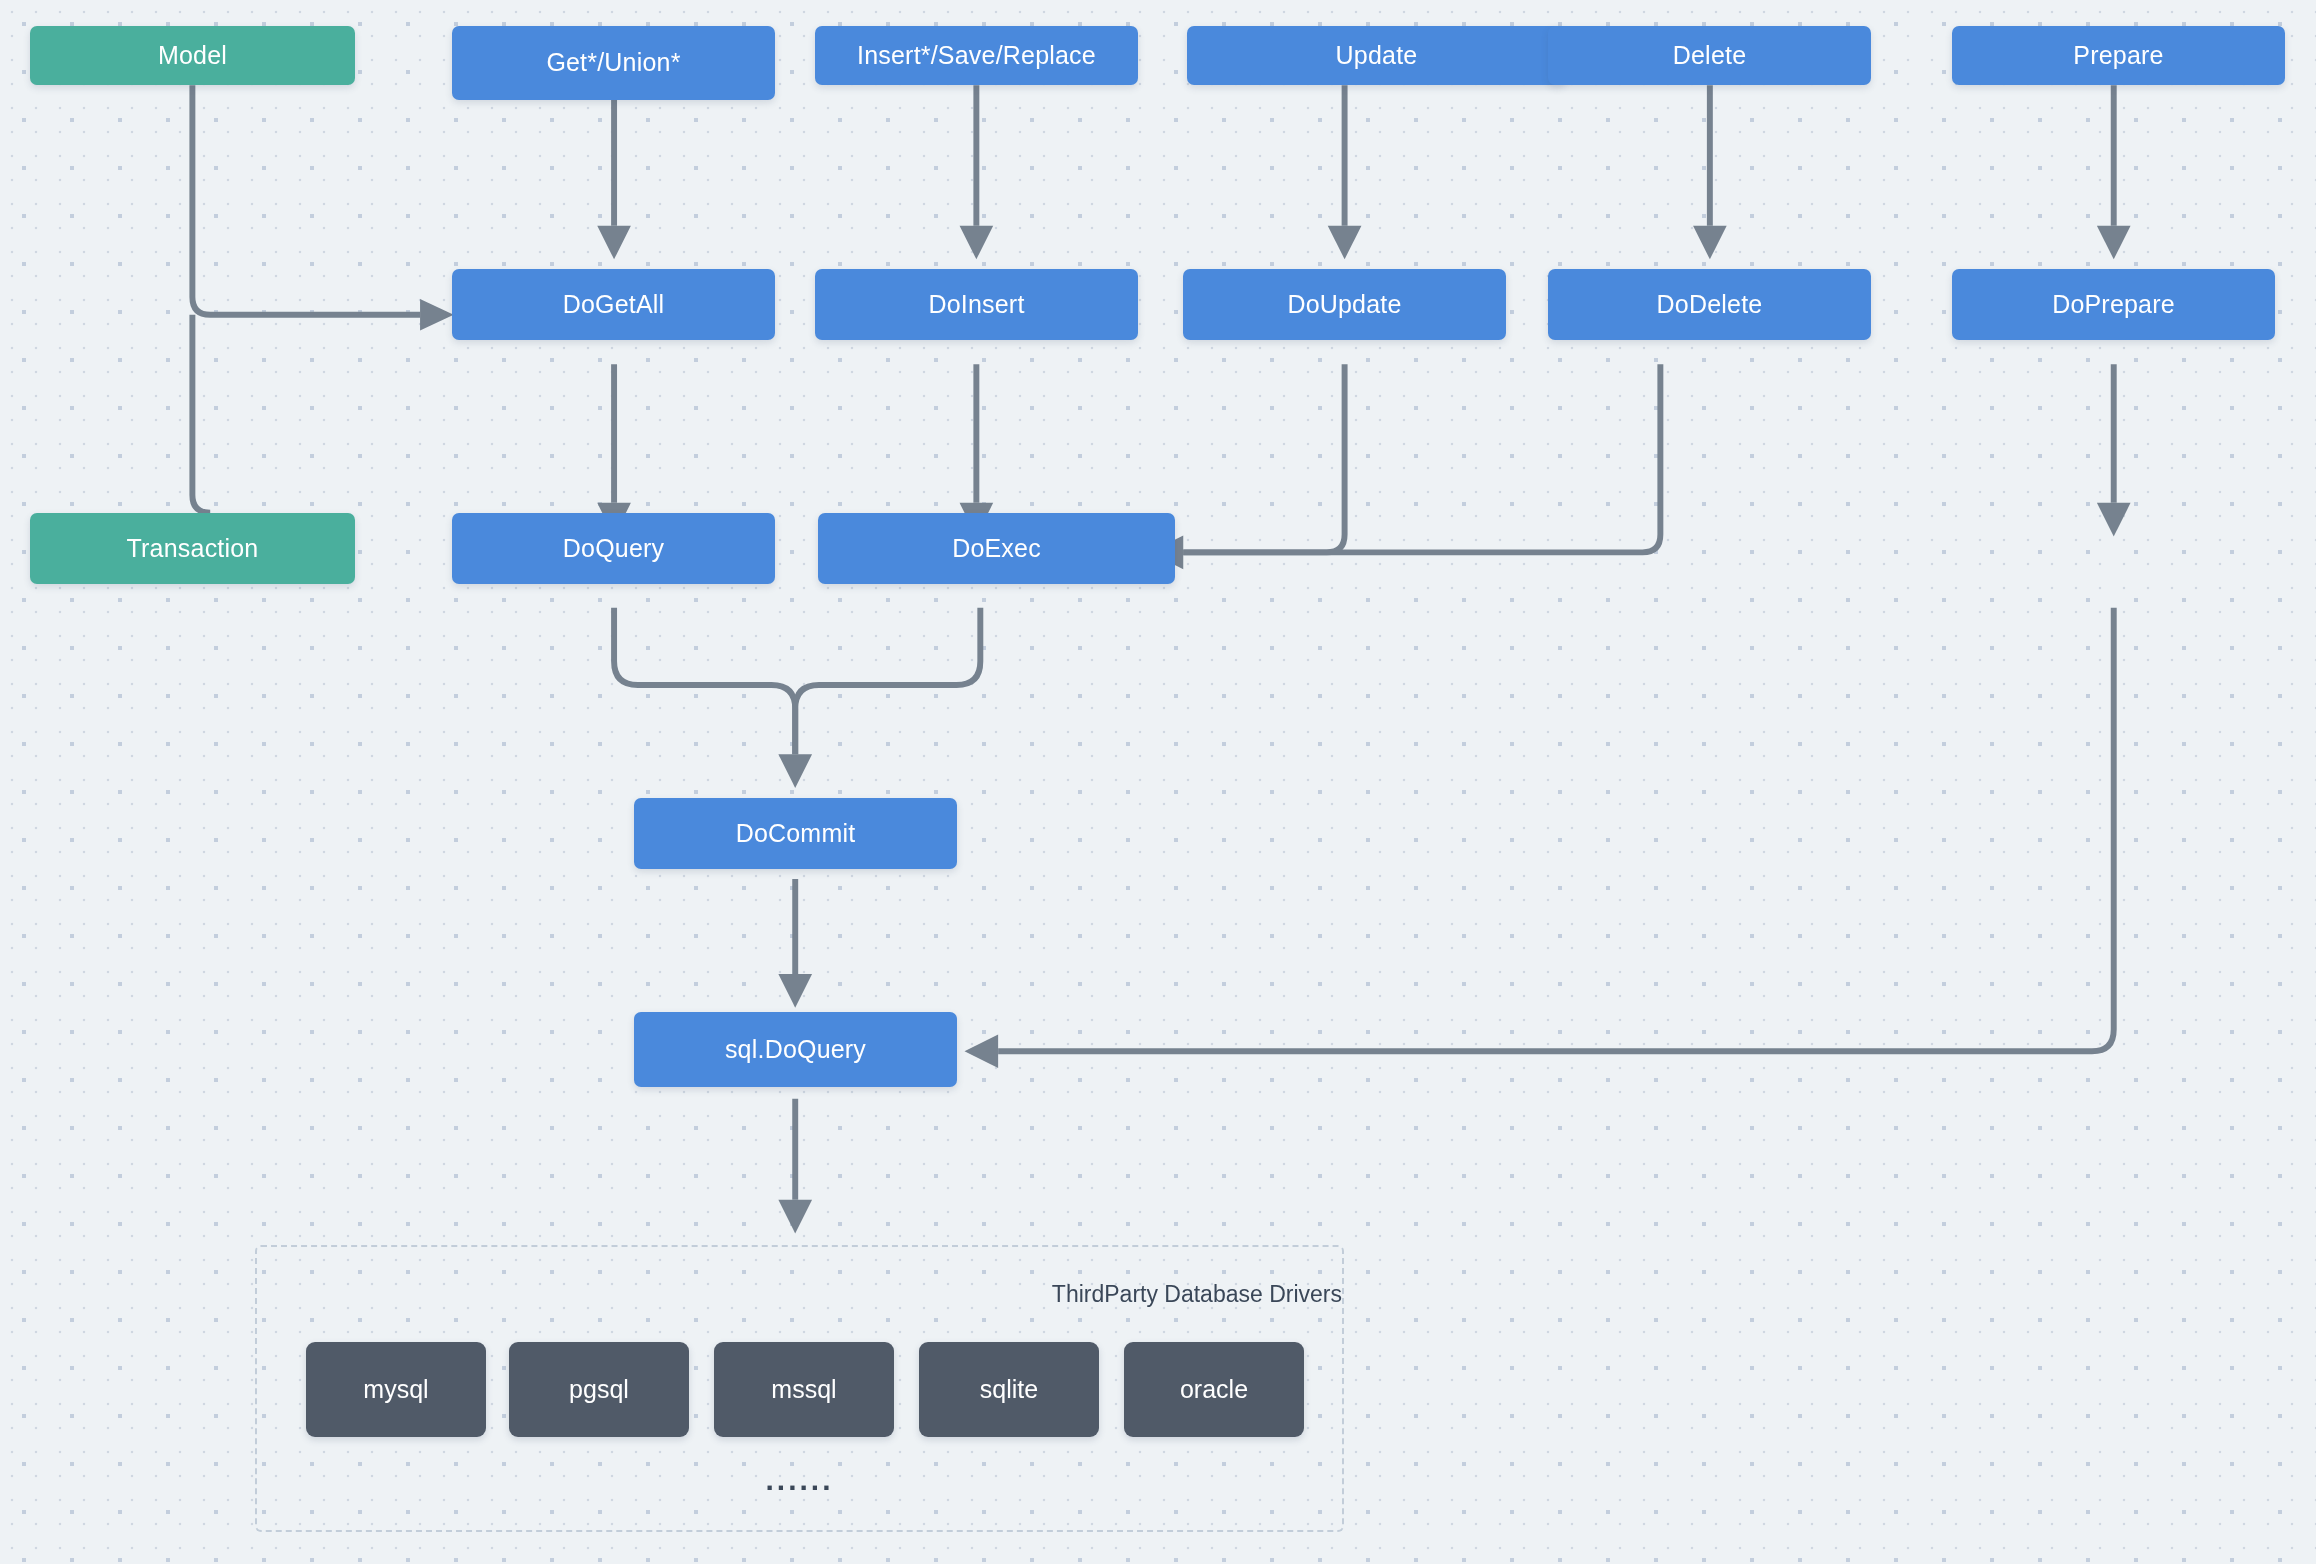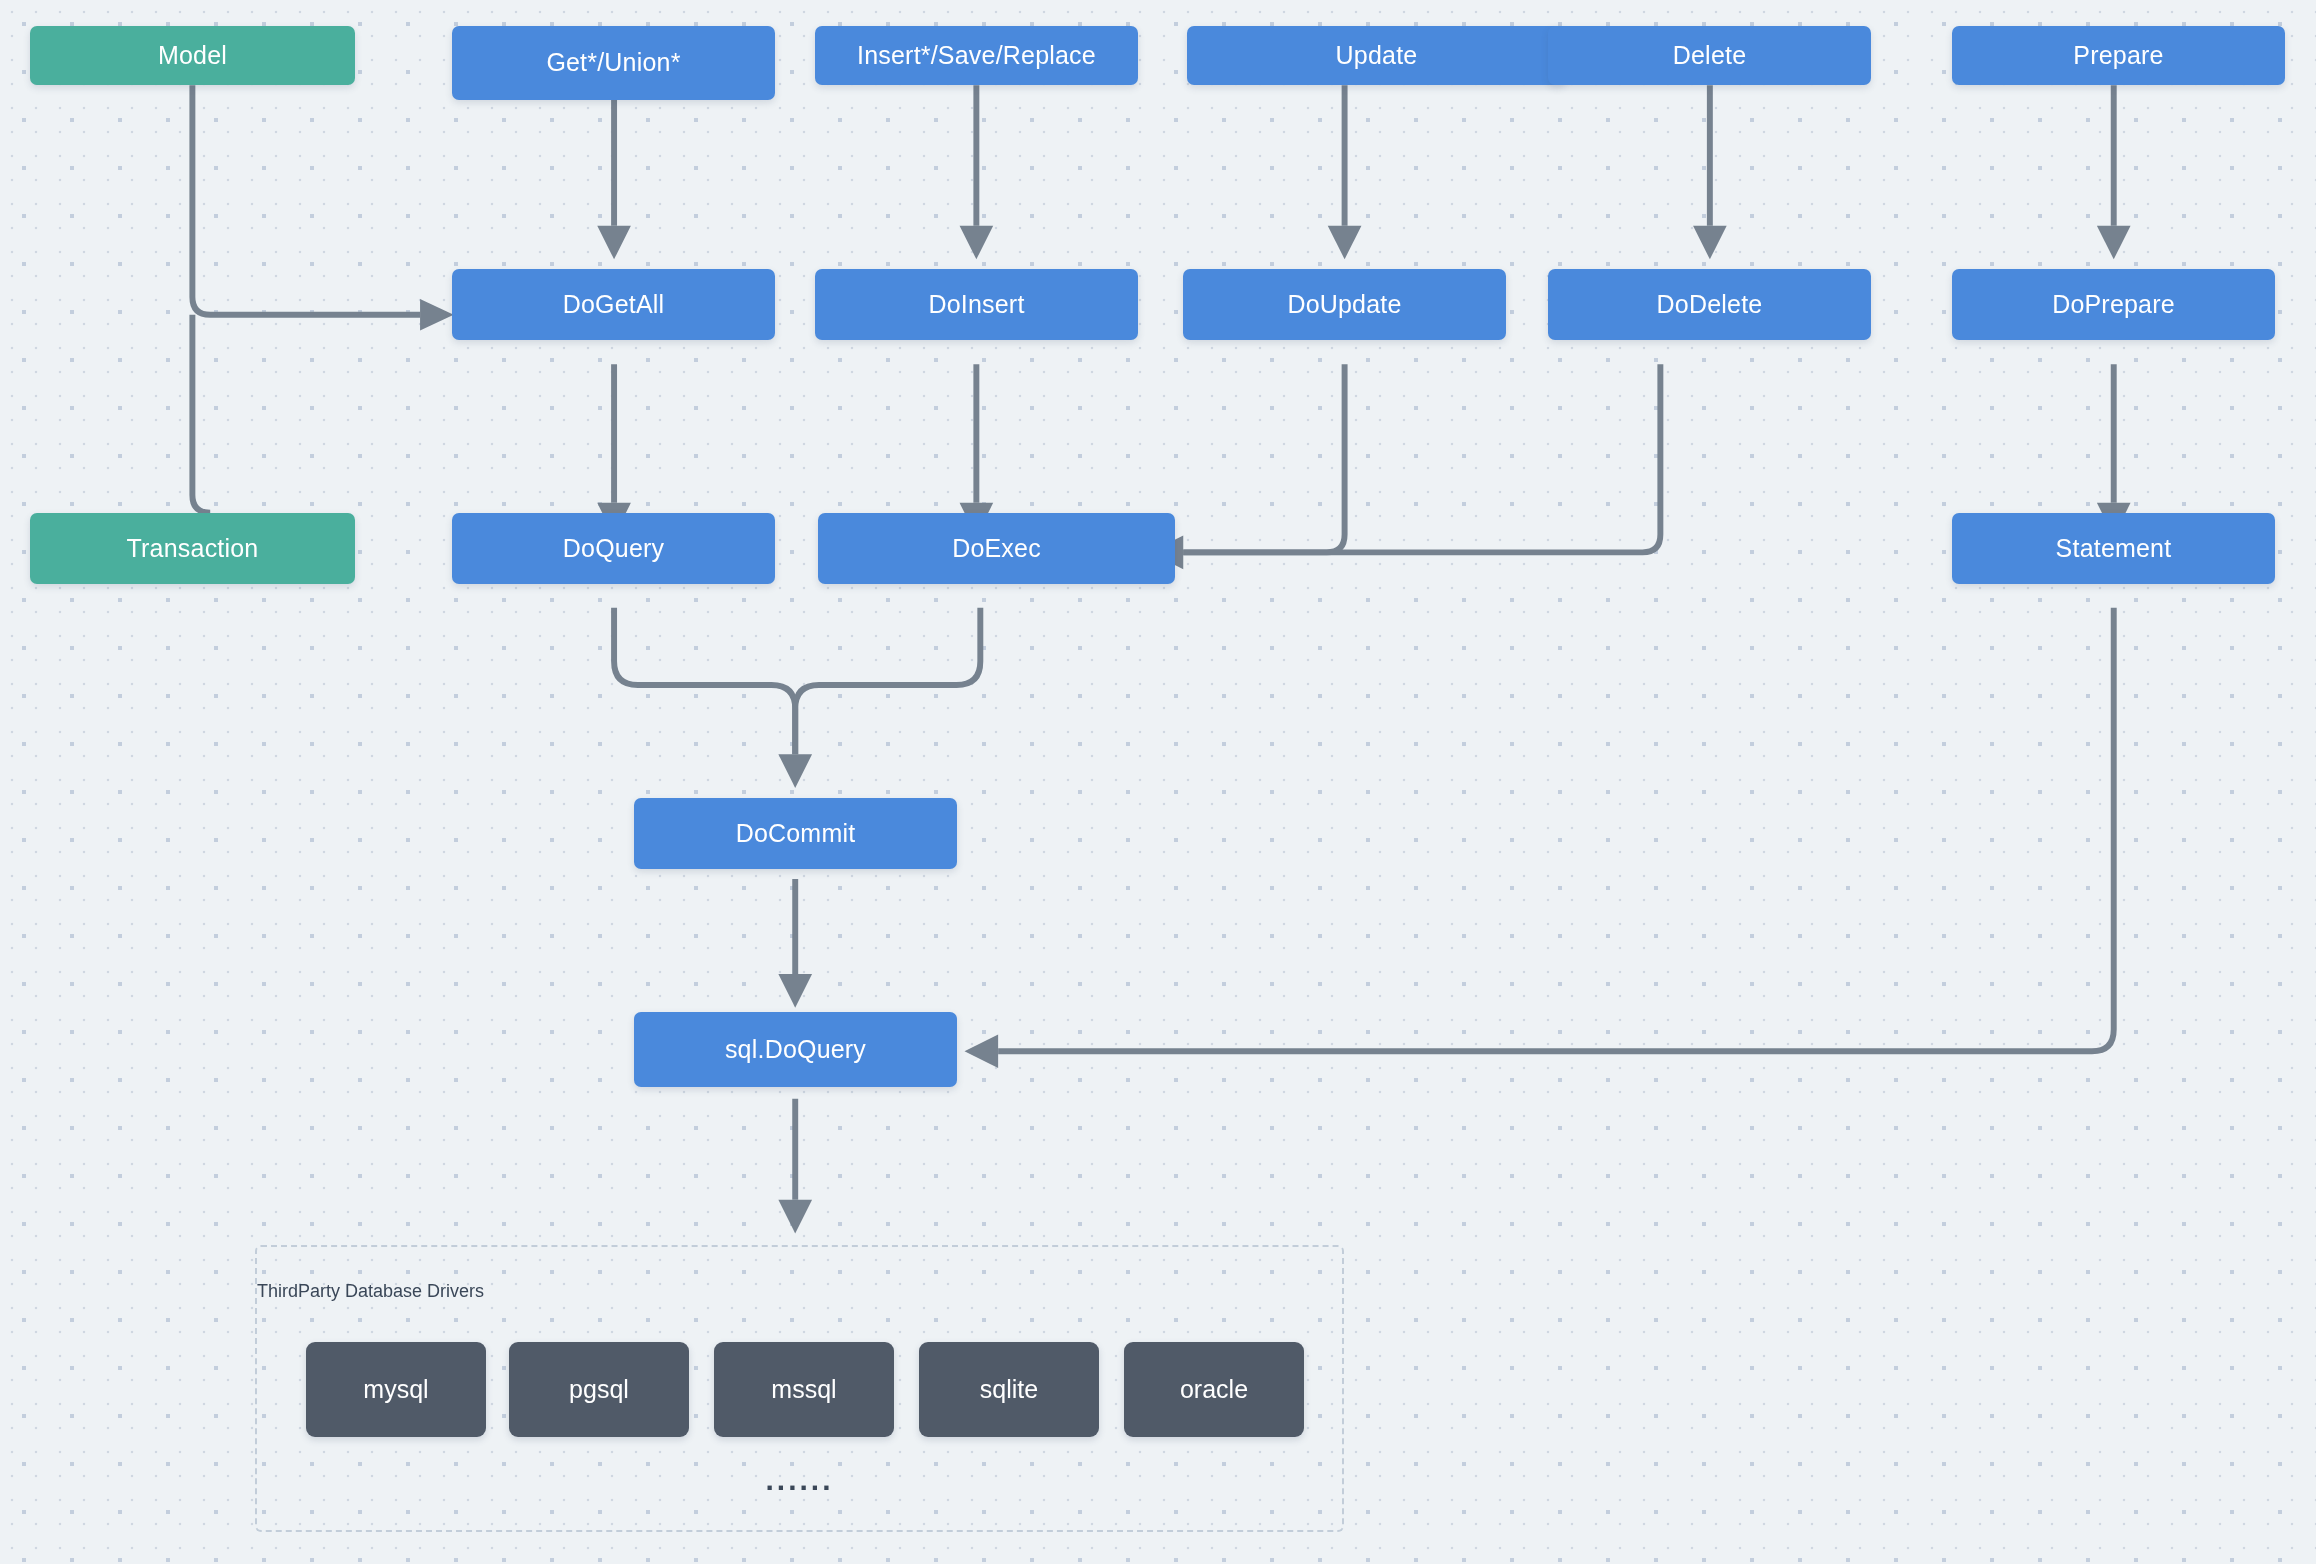--- a/index.html
+++ b/index.html
@@ -68,23 +68,23 @@
   #driver-group {
     position: absolute;
     border: 2px dashed #c2cdd9;
     border-radius: 6px;
     background: transparent;
   }
 
   #driver-group-title {
     position: absolute;
     width: 100%;
-    text-align: left;
+    text-align: right;
     color: #3a4758;
-    font-size: 18px;
+    font-size: 23px;
     user-select: none;
   }
 
   #driver-ellipsis {
     position: absolute;
     width: 100%;
     text-align: center;
     color: #3a4758;
     font-size: 30px;
     font-weight: 700;
@@ -214,23 +214,20 @@
   </div>
 
   <div class="node blue" style="left:452px; top:513px; width:323px; height:71px;">
     <span>DoQuery</span>
   </div>
 
   <div class="node blue" style="left:818px; top:513px; width:357px; height:71px;">
     <span>DoExec</span>
   </div>
 
-  <div class="node blue" style="left:1952px; top:513px; width:323px; height:71px;">
-    <span>Statement</span>
-  </div>
 
   <div class="node blue" style="left:634px; top:798px; width:323px; height:71px;">
     <span>DoCommit</span>
   </div>
 
   <div class="node blue" style="left:634px; top:1012px; width:323px; height:75px;">
     <span>sql.DoQuery</span>
   </div>
 
   <div id="driver-group" style="left:255px; top:1245px; width:1089px; height:287px;">

